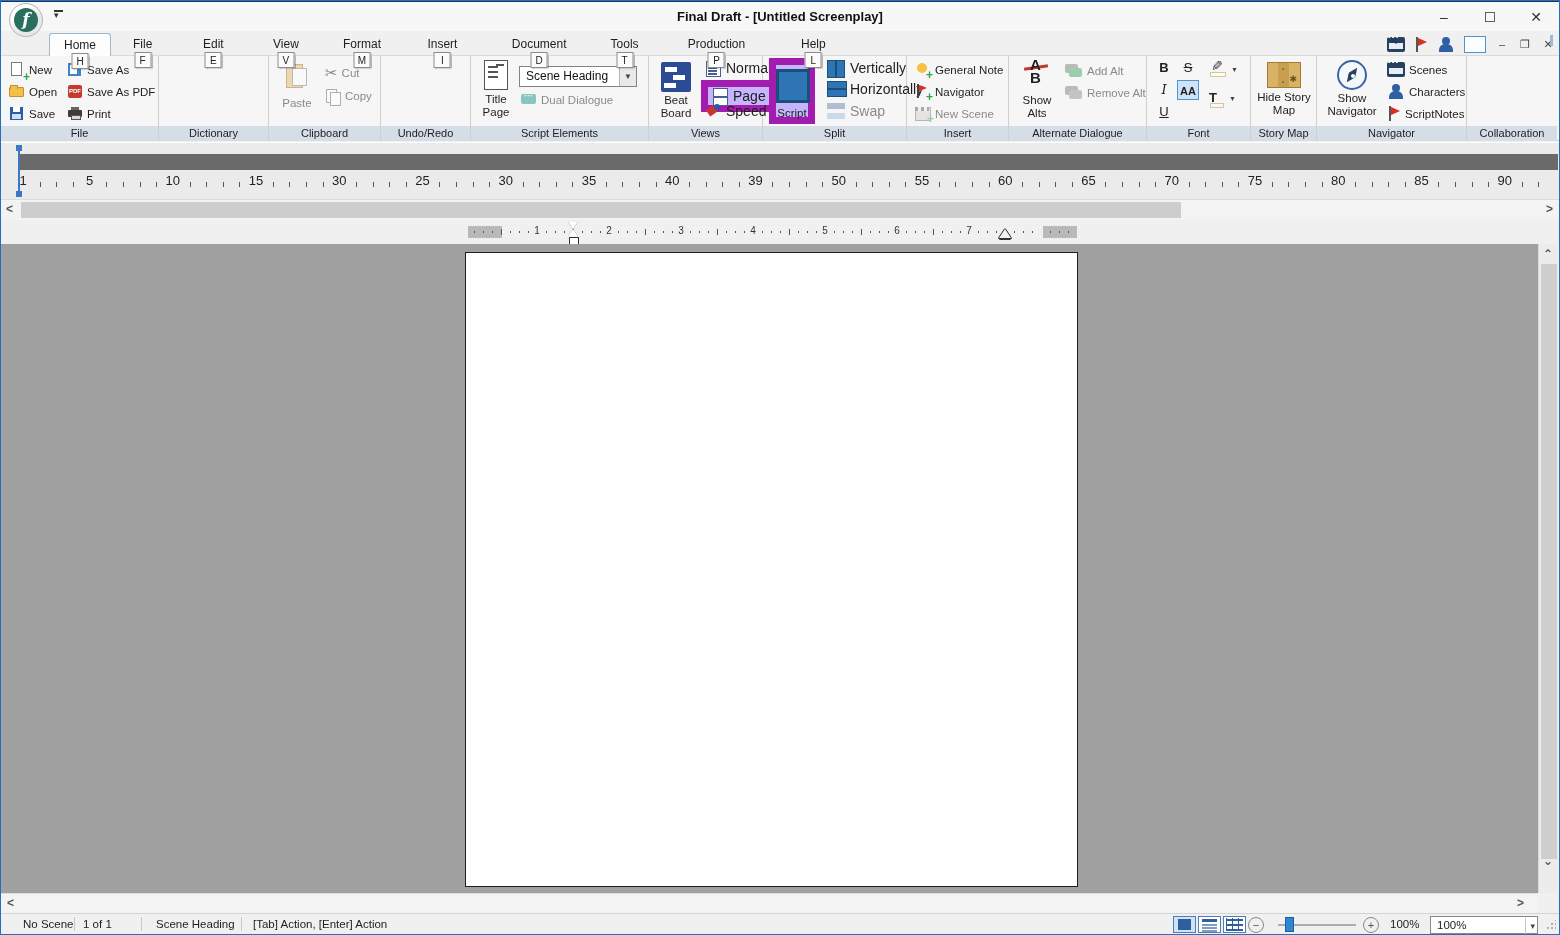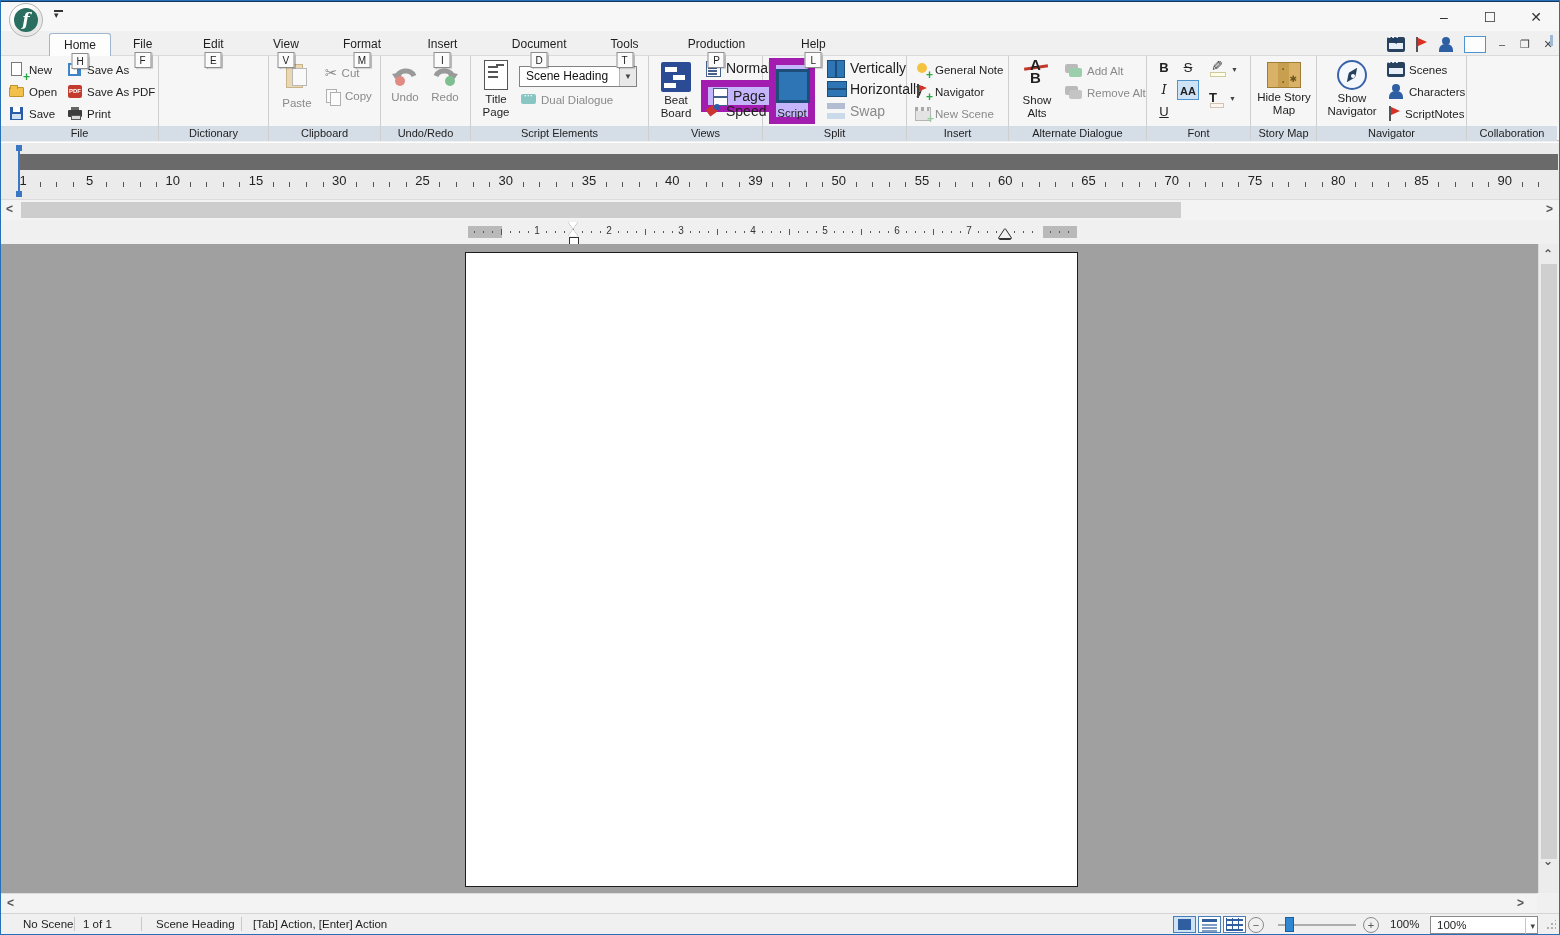--- a/index.html
+++ b/index.html
@@ -253,20 +253,21 @@
                      radial-gradient(circle at 6px 4px,#b0b0b0 0 1.3px,transparent 1.5px),
                      radial-gradient(circle at 10px 8px,#b0b0b0 0 1.3px,transparent 1.5px),
                      radial-gradient(circle at 10px 4px,#b0b0b0 0 1.3px,transparent 1.5px),
                      radial-gradient(circle at 10px 0px,#b0b0b0 0 1.3px,transparent 1.5px); }
   #bottom-border { position:absolute; left:0; top:933px; width:1558px; height:2px; background:#2f86d2; }
 </style>
 </head>
 <body>
 
 <div id="titlebar">
+  <div id="title">Final Draft - [Untitled Screenplay]</div>
   <div class="wbtn" id="btn-min">–</div>
   <div class="wbtn" id="btn-max">☐</div>
   <div class="wbtn" id="btn-close">✕</div>
 </div>
 <div id="fd-logo">
     <div id="fd-logo-inner">f</div>
   </div>
 <div id="qat-arrow"></div>
 
 <div id="tabrow">
@@ -352,38 +353,20 @@
         </div>
       <div class="smallrow disabled" style="left:56px; top:32px">
           <span class="copyic"></span>
           <span>Copy</span>
         </div>
     </div>
     <div class="group-label">Clipboard</div>
   </div>
 
   <div class="group" style="width:90px">
-    <div class="gbody">
-      <div class="bigbtn disabled" style="left:6px; top:8px; width:36px">
-        <svg class="ur" width="28" height="24" viewBox="0 0 28 24">
-          <path d="M6 14 C6 6, 20 4, 23 12" stroke="#9a9a9a" stroke-width="5" fill="none"></path>
-          <path d="M1 10 L12 8 L7 18 Z" fill="#9a9a9a"></path>
-          <circle cx="9" cy="17" r="5" fill="#e08a84"></circle>
-        </svg>
-        <div>Undo</div>
-      </div>
-      <div class="bigbtn disabled" style="left:46px; top:8px; width:36px">
-        <svg class="ur" width="28" height="24" viewBox="0 0 28 24">
-          <path d="M22 14 C22 6, 8 4, 5 12" stroke="#9a9a9a" stroke-width="5" fill="none"></path>
-          <path d="M27 10 L16 8 L21 18 Z" fill="#9a9a9a"></path>
-          <circle cx="19" cy="17" r="5" fill="#7dbf8e"></circle>
-        </svg>
-        <div>Redo</div>
-      </div>
-    </div>
     <div class="group-label">Undo/Redo</div>
   </div>
 
   <div class="group" style="width:178px">
     <div class="gbody">
       <div class="bigbtn" style="left:8px; top:4px; width:34px">
         <div class="titlepage"></div>
         <div>Title Page</div>
       </div>
       <div class="dropdown">

